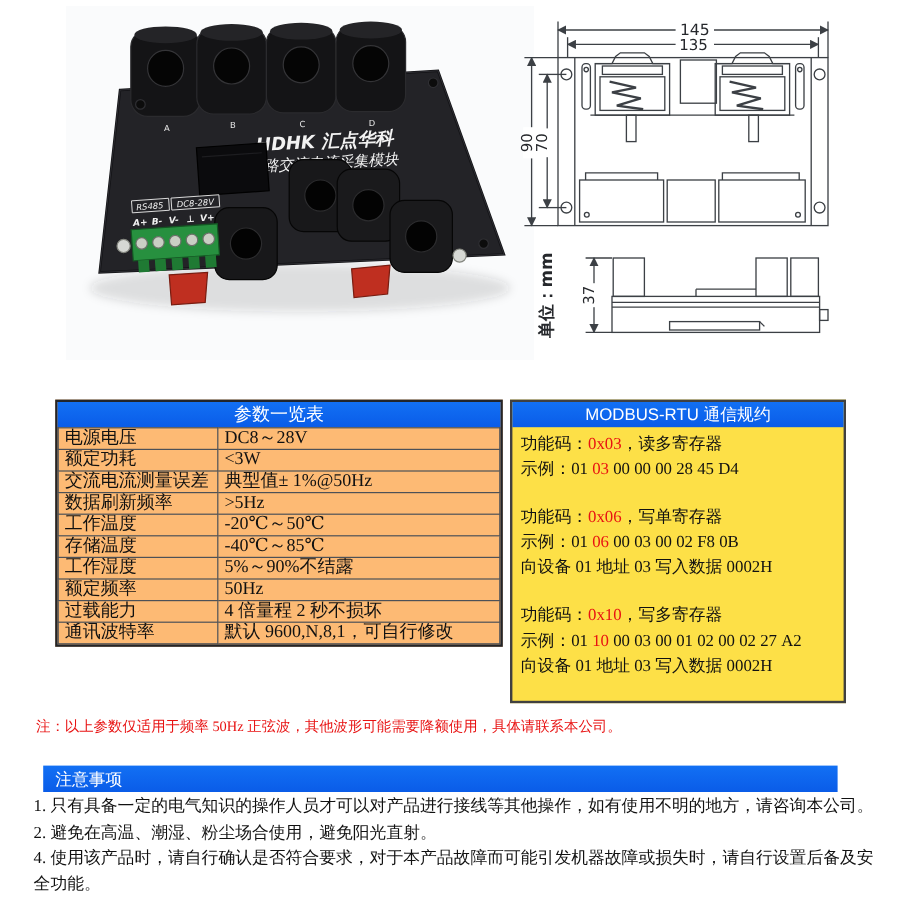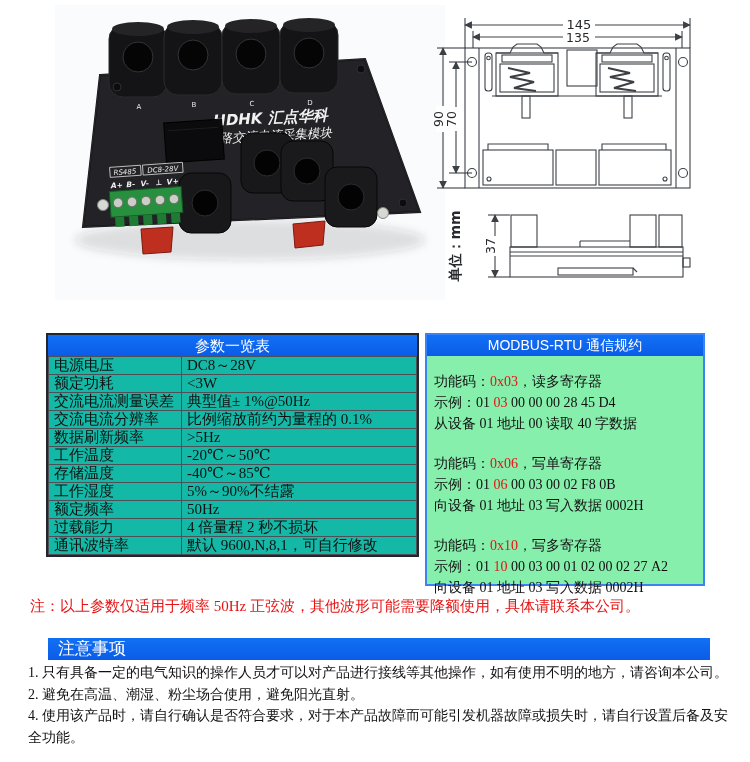--- a/index.html
+++ b/index.html
@@ -1,45 +1,45 @@
 <!DOCTYPE html>
 <html><head>
 <meta charset="utf-8">
 <style>
   html,body{margin:0;padding:0;background:#fff;}
   .canvas{position:relative;width:750px;height:762px;background:#fff;overflow:hidden;
           font-family:"Liberation Serif","DejaVu Serif",serif;color:#111;}
   svg text{font-family:"DejaVu Sans","Liberation Sans",sans-serif;}
 
   
-  .param-wrap{position:absolute;left:46px;top:333px;width:369px;border:2px solid #22252a;background:#14b8a6;}
+  .param-wrap{position:absolute;left:46px;top:333px;width:369px;border:2px solid #22252a;background:#fdba74;}
   .blue-bar{background:linear-gradient(#1270f4,#0a5ce8);color:#fff;text-align:center;
             font-family:"Liberation Sans",sans-serif;font-size:15px;height:21px;line-height:21px;}
   table.params{border-collapse:collapse;width:100%;table-layout:fixed;}
   table.params td{border:1px solid #4d5157;height:17px;font-size:15px;padding:0 5px;
                   line-height:17px;white-space:nowrap;overflow:hidden;}
   td.lbl{width:122px;}
 
-  .red-note{position:absolute;left:30px;top:597px;width:705px;color:#e81212;font-size:15px;white-space:nowrap;}
+  .red-note{position:absolute;left:30px;top:597px;width:705px;color:#e81212;font-size:12px;white-space:nowrap;}
 
   
-  .modbus{position:absolute;left:425px;top:333px;width:280px;height:253px;border:2px solid #3b82f6;
-          background:#86efac;box-sizing:border-box;}
+  .modbus{position:absolute;left:425px;top:333px;width:280px;height:253px;border:2px solid #404040;
+          background:#fde047;box-sizing:border-box;}
   .mb-bar{height:21px;line-height:21px;font-size:14px;background:linear-gradient(#1270f4,#0a5ce8);
           color:#fff;text-align:center;font-family:"Liberation Sans",sans-serif;}
-  .mb-body{padding:15px 7px 0 7px;font-size:14px;}
+  .mb-body{padding:4px 7px 0 7px;font-size:14px;}
   .mb-group{margin-bottom:19px;}
   .mb-group:last-child{margin-bottom:17px;}
   .mb-line{line-height:21px;white-space:nowrap;}
   .red{color:#e81212;}
 
   
-  .notice-bar{position:absolute;left:48px;top:638px;width:662px;height:22px;box-sizing:border-box;
+  .notice-bar{position:absolute;left:36px;top:638px;width:662px;height:22px;box-sizing:border-box;
               background:linear-gradient(#1270f4,#0a5ce8);color:#fff;font-family:"Liberation Sans",sans-serif;
-              font-size:17px;line-height:22px;padding-left:10px;}
+              font-size:14px;line-height:22px;padding-left:10px;}
   .notice-list{position:absolute;left:28px;top:662px;width:708px;font-size:14px;}
   .notice-item{line-height:21.6px;}
 
   .photo-svg{position:absolute;left:55px;top:5px;}
   .draw-svg{position:absolute;left:430px;top:0px;}
 </style>
 </head>
 <body>
 
 <div class="canvas">
@@ -262,24 +262,20 @@
           </tr>
         <tr>
             <td class="lbl">额定功耗</td>
             <td>&lt;3W</td>
           </tr>
         <tr>
             <td class="lbl">交流电流测量误差</td>
             <td>典型值± 1%@50Hz</td>
           </tr>
         <tr>
-            <td class="lbl">交流电流分辨率</td>
-            <td>比例缩放前约为量程的 0.1%</td>
-          </tr>
-        <tr>
             <td class="lbl">数据刷新频率</td>
             <td>&gt;5Hz</td>
           </tr>
         <tr>
             <td class="lbl">工作温度</td>
             <td>-20℃～50℃</td>
           </tr>
         <tr>
             <td class="lbl">存储温度</td>
             <td>-40℃～85℃</td>
@@ -305,21 +301,20 @@
   </div>
 
   <div class="red-note">注：以上参数仅适用于频率 50Hz 正弦波，其他波形可能需要降额使用，具体请联系本公司。</div>
 
   <div class="modbus">
     <div class="mb-bar">MODBUS-RTU 通信规约</div>
     <div class="mb-body">
       <div class="mb-group">
         <div class="mb-line"><span>功能码：</span><span class="red">0x03</span><span>，读多寄存器</span></div>
         <div class="mb-line"><span>示例：01 </span><span class="red">03</span><span> 00 00 00 28 45 D4</span></div>
-        <div class="mb-line">从设备 01 地址 00 读取 40 字数据</div>
       </div>
       <div class="mb-group">
         <div class="mb-line"><span>功能码：</span><span class="red">0x06</span><span>，写单寄存器</span></div>
         <div class="mb-line"><span>示例：01 </span><span class="red">06</span><span> 00 03 00 02 F8 0B</span></div>
         <div class="mb-line">向设备 01 地址 03 写入数据 0002H</div>
       </div>
       <div class="mb-group">
         <div class="mb-line"><span>功能码：</span><span class="red">0x10</span><span>，写多寄存器</span></div>
         <div class="mb-line"><span>示例：01 </span><span class="red">10</span><span> 00 03 00 01 02 00 02 27 A2</span></div>
         <div class="mb-line">向设备 01 地址 03 写入数据 0002H</div>

